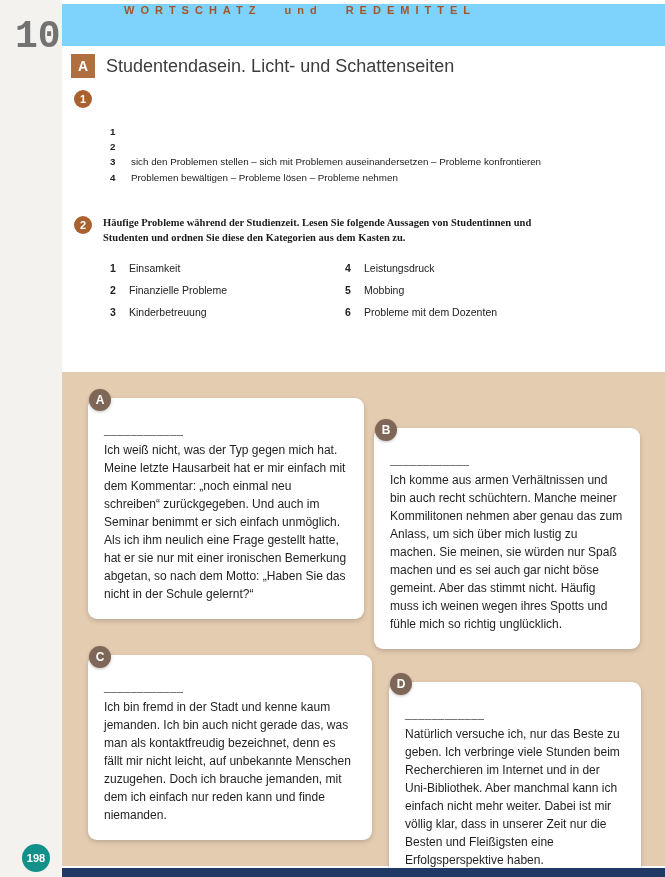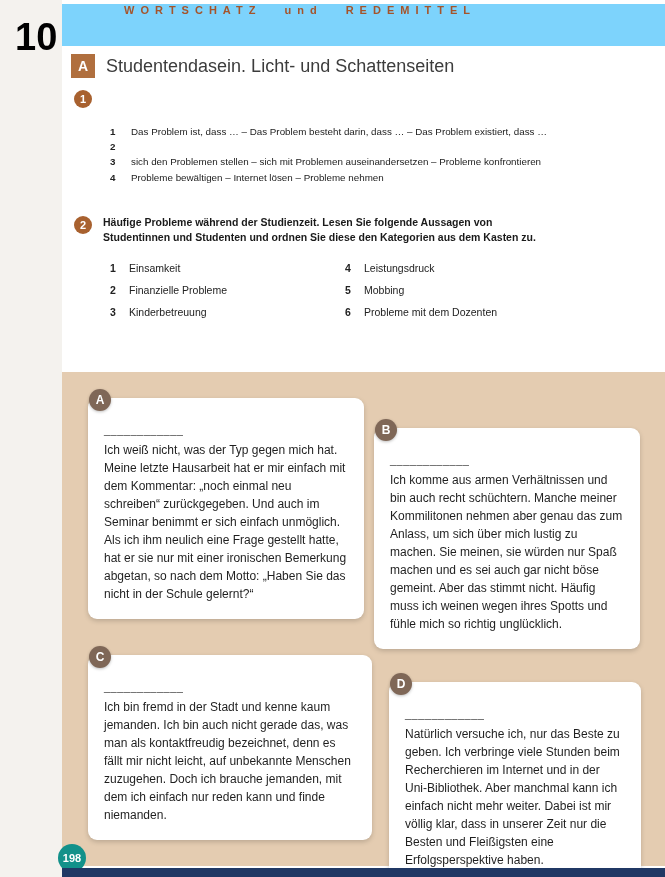--- a/index.html
+++ b/index.html
@@ -4,33 +4,33 @@
 <style>
   * { margin:0; padding:0; box-sizing:border-box; }
   html,body { background:#ffffff; font-family:"Liberation Sans", sans-serif; }
   .page { position:relative; width:665px; height:877px; background:#ffffff; overflow:hidden; }
 
   .left-strip { position:absolute; left:0; top:0; width:62px; height:877px; background:#f4f2ee; }
 
   .header-band { position:absolute; left:62px; top:4px; right:0; height:42px; background:#7dd3fc; display:flex; align-items:flex-start;padding-left:20px; }
   .header-title { margin-left:42px; color:#a5542a; font-weight:bold; font-size:11px; letter-spacing:6px; word-spacing:14px; }
 
-  .chapter-number { position:absolute; left:15px; top:18px; font-size:38px; font-weight:bold; color:#000000; line-height:1; }
+  .chapter-number { position:absolute; left:15px; top:18px; font-size:38px; font-weight:bold; color:#737373; line-height:1;font-family:Liberation Mono, monospace; }
 
   .section-row { position:absolute; left:71px; top:54px; display:flex; align-items:center; }
   .section-letter { width:24px; height:24px; background:#b06f3e; color:#fff; font-weight:bold; font-size:14px; display:flex; align-items:center; justify-content:center; }
   .section-title { margin-left:11px; font-size:18px; color:#3c3c3c; }
 
   .ex-circle { position:absolute; width:18px; height:18px; border-radius:50%; background:#a8612f; color:#fff; font-weight:bold; font-size:11px; display:flex; align-items:center; justify-content:center; }
   .ex1-circle { left:74px; top:90px; }
   .ex2-circle { left:74px; top:216px; }
 
   .ex-instruction { position:absolute; font-size:10.5px; font-weight:bold; color:#1a1a1a; line-height:1.45; }
   .ex1-instruction { left:103px; top:93px; width:520px; }
-  .ex2-instruction { left:103px; top:215px; width:455px; }
+  .ex2-instruction { left:103px; top:215px; width:455px;font-family:Liberation Serif, serif; }
 
   .ex1-list { position:absolute; left:110px; top:126px; width:545px; }
   .li { display:flex; margin-bottom:3px; font-size:9.8px; color:#222; line-height:1.25; }
   .li-num { font-weight:bold; width:21px; flex-shrink:0; }
 
   .cats-left  { position:absolute; left:110px; top:262px; }
   .cats-right { position:absolute; left:345px; top:262px; }
   .cat { display:flex; margin-bottom:10px; font-size:10.5px; color:#222; }
   .cat-num { font-weight:bold; width:19px; flex-shrink:0; }
 
@@ -38,21 +38,21 @@
 
   .card { position:absolute; background:#ffffff; border-radius:9px; padding:26px 16px 16px 16px; box-shadow:0 2px 5px rgba(0,0,0,0.18); }
   .card-a { left:26px;  top:26px;  width:276px; }
   .card-b { left:312px; top:56px;  width:266px; }
   .card-c { left:26px;  top:283px; width:284px; }
   .card-d { left:327px; top:310px; width:252px; }
   .card-label { position:absolute; top:-9px; left:1px; width:22px; height:22px; border-radius:50%; background:#7f6757; color:#fff; font-weight:bold; font-size:12px; display:flex; align-items:center; justify-content:center; box-shadow:0 1px 3px rgba(0,0,0,0.25); }
   .card-blank { font-size:11px; color:#444; margin-bottom:5px; letter-spacing:0.5px; }
   .card-text { font-size:12px; line-height:1.5; color:#1f1f1f; }
 
-  .page-number { position:absolute; left:22px; top:844px; width:28px; height:28px; border-radius:50%; background:#12918a; color:#fff; font-weight:bold; font-size:11px; display:flex; align-items:center; justify-content:center;margin-left:36px; }
+  .page-number { position:absolute; left:22px; top:844px; width:28px; height:28px; border-radius:50%; background:#12918a; color:#fff; font-weight:bold; font-size:11px; display:flex; align-items:center; justify-content:center; }
 
   .bottom-bar { position:absolute; left:62px; top:868px; right:0; height:9px; background:#203864; }
 </style>
 </head>
 <body>
 
 <div class="page">
 
   <div class="left-strip"></div>
 
@@ -65,32 +65,31 @@
   <div class="section-row">
     <span class="section-letter">A</span>
     <span class="section-title">Studentendasein. Licht- und Schattenseiten</span>
   </div>
 
   <div class="ex-circle ex1-circle">1</div>
 
   <div class="ex1-list">
     <div class="li">
       <span class="li-num">1</span>
-      <span class="li-text">Das Problem ist, dass … – Das Problem besteht darin, dass … – Das Problem existiert, dass …</span>
     </div>
     <div class="li">
       <span class="li-num">2</span>
     </div>
     <div class="li">
       <span class="li-num">3</span>
       <span class="li-text">sich den Problemen stellen – sich mit Problemen auseinandersetzen – Probleme konfrontieren</span>
     </div>
     <div class="li">
       <span class="li-num">4</span>
-      <span class="li-text">Probleme bewältigen – Internet lösen – Probleme nehmen</span>
+      <span class="li-text">Problemen bewältigen – Probleme lösen – Probleme nehmen</span>
     </div>
   </div>
 
   <div class="ex-circle ex2-circle">2</div>
   <p class="ex-instruction ex2-instruction">Häufige Probleme während der Studienzeit. Lesen Sie folgende Aussagen von Studentinnen und Studenten und ordnen Sie diese den Kategorien aus dem Kasten zu.</p>
 
   <div class="cats-left">
     <div class="cat">
       <span class="cat-num">1</span>
       <span>Einsamkeit</span>

